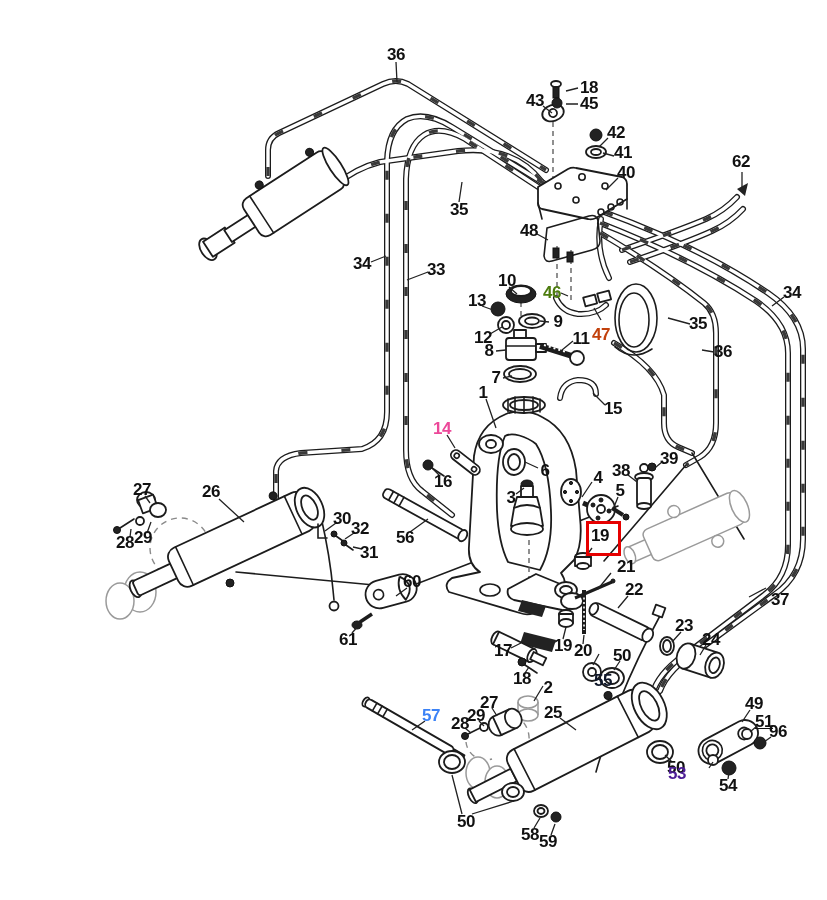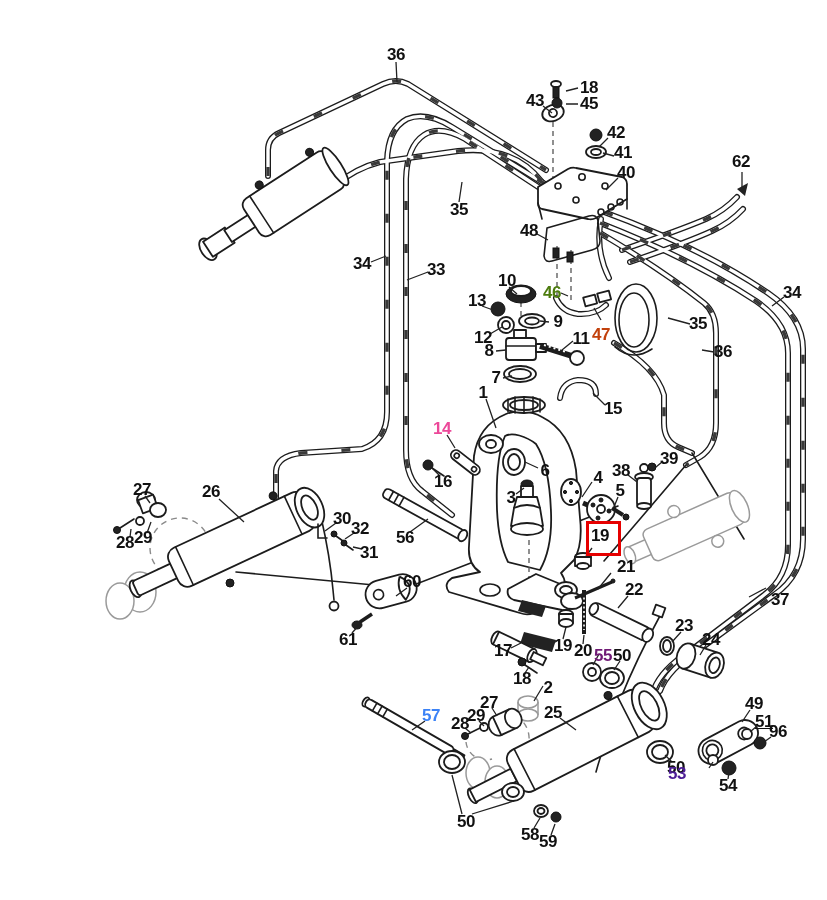--- a/index.html
+++ b/index.html
@@ -494,21 +494,21 @@
       <span class="plabel" style="left: 412px; top: 582px; color: rgb(17, 17, 17);">60</span>
       <span class="plabel" style="left: 348px; top: 640px; color: rgb(17, 17, 17);">61</span>
       <span class="plabel" style="left: 618px; top: 567px; color: rgb(17, 17, 17); margin-left: 8px;">21</span>
       <span class="plabel" style="left: 634px; top: 590px; color: rgb(17, 17, 17);">22</span>
       <span class="plabel" style="left: 742px; top: 600px; color: rgb(17, 17, 17); margin-left: 38px;">37</span>
       <span class="plabel" style="left: 684px; top: 626px; color: rgb(17, 17, 17);">23</span>
       <span class="plabel" style="left: 711px; top: 640px; color: rgb(17, 17, 17);">24</span>
       <span class="plabel" style="left: 503px; top: 651px; color: rgb(17, 17, 17);">17</span>
       <span class="plabel" style="left: 563px; top: 646px; color: rgb(17, 17, 17);">19</span>
       <span class="plabel" style="left: 583px; top: 651px; color: rgb(17, 17, 17);">20</span>
-      <span class="plabel" style="left: 603px; top: 656px; color: #701a75;">55</span>
+      <span class="plabel" style="left: 603px; top: 681px; color: #0f172a;">55</span>
       <span class="plabel" style="left: 622px; top: 656px; color: rgb(17, 17, 17);">50</span>
       <span class="plabel" style="left: 522px; top: 679px; color: rgb(17, 17, 17);">18</span>
       <span class="plabel" style="left: 548px; top: 688px; color: rgb(17, 17, 17);">2</span>
       <span class="plabel" style="left: 553px; top: 713px; color: rgb(17, 17, 17);">25</span>
       <span class="plabel" style="left: 431px; top: 716px; color: #3b82f6; text-align: center;">57</span>
       <span class="plabel" style="left: 489px; top: 703px; color: rgb(17, 17, 17);">27</span>
       <span class="plabel" style="left: 476px; top: 716px; color: rgb(17, 17, 17);">29</span>
       <span class="plabel" style="left: 460px; top: 724px; color: rgb(17, 17, 17);">28</span>
       <span class="plabel" style="left: 754px; top: 704px; color: rgb(17, 17, 17);">49</span>
       <span class="plabel" style="left: 764px; top: 722px; color: rgb(17, 17, 17); text-decoration: underline;">51</span>

